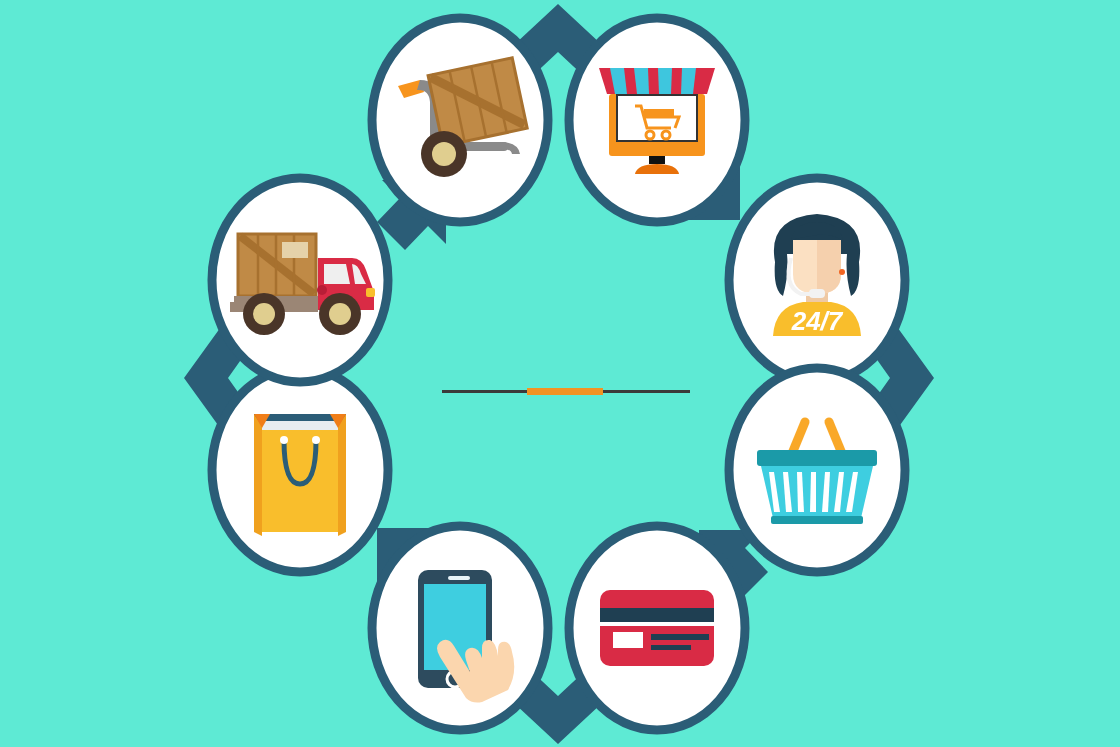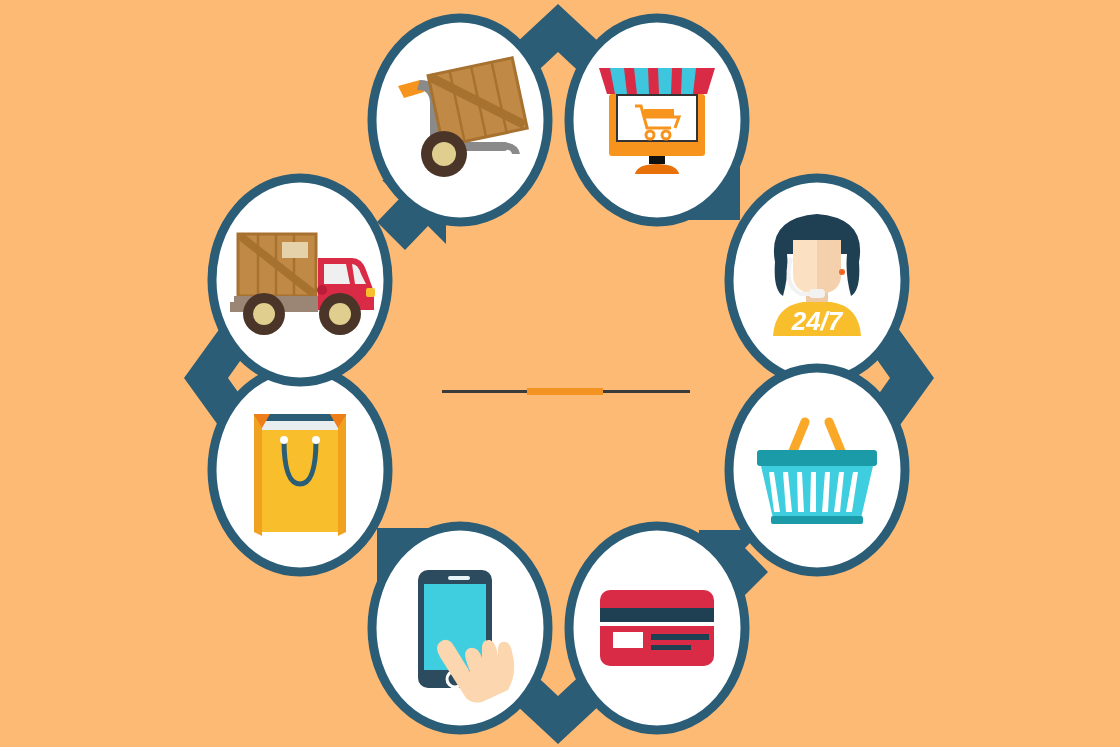--- a/index.html
+++ b/index.html
@@ -1,18 +1,18 @@
 <!DOCTYPE html>
 <html><head>
 <meta charset="utf-8">
 <style>
   html,body{margin:0;padding:0;background:#000;}
   body{width:1120px;height:747px;overflow:hidden;
        font-family:"Liberation Sans",sans-serif;}
-  #stage{position:relative;width:1120px;height:747px;background:#fdba74;}
+  #stage{position:relative;width:1120px;height:747px;background:#5eead4;}
   svg.layer{position:absolute;left:0;top:0;width:1120px;height:747px;}
   .center-rule{position:absolute;left:442px;top:390px;width:248px;height:3px;background:#3b3b3b;}
   .center-rule .hl{position:absolute;left:85px;top:-2px;width:76px;height:7px;background:#F39322;}
 </style>
 </head>
 <body>
 
 <div id="stage">
 
   <svg class="layer" viewBox="0 0 1120 747">

